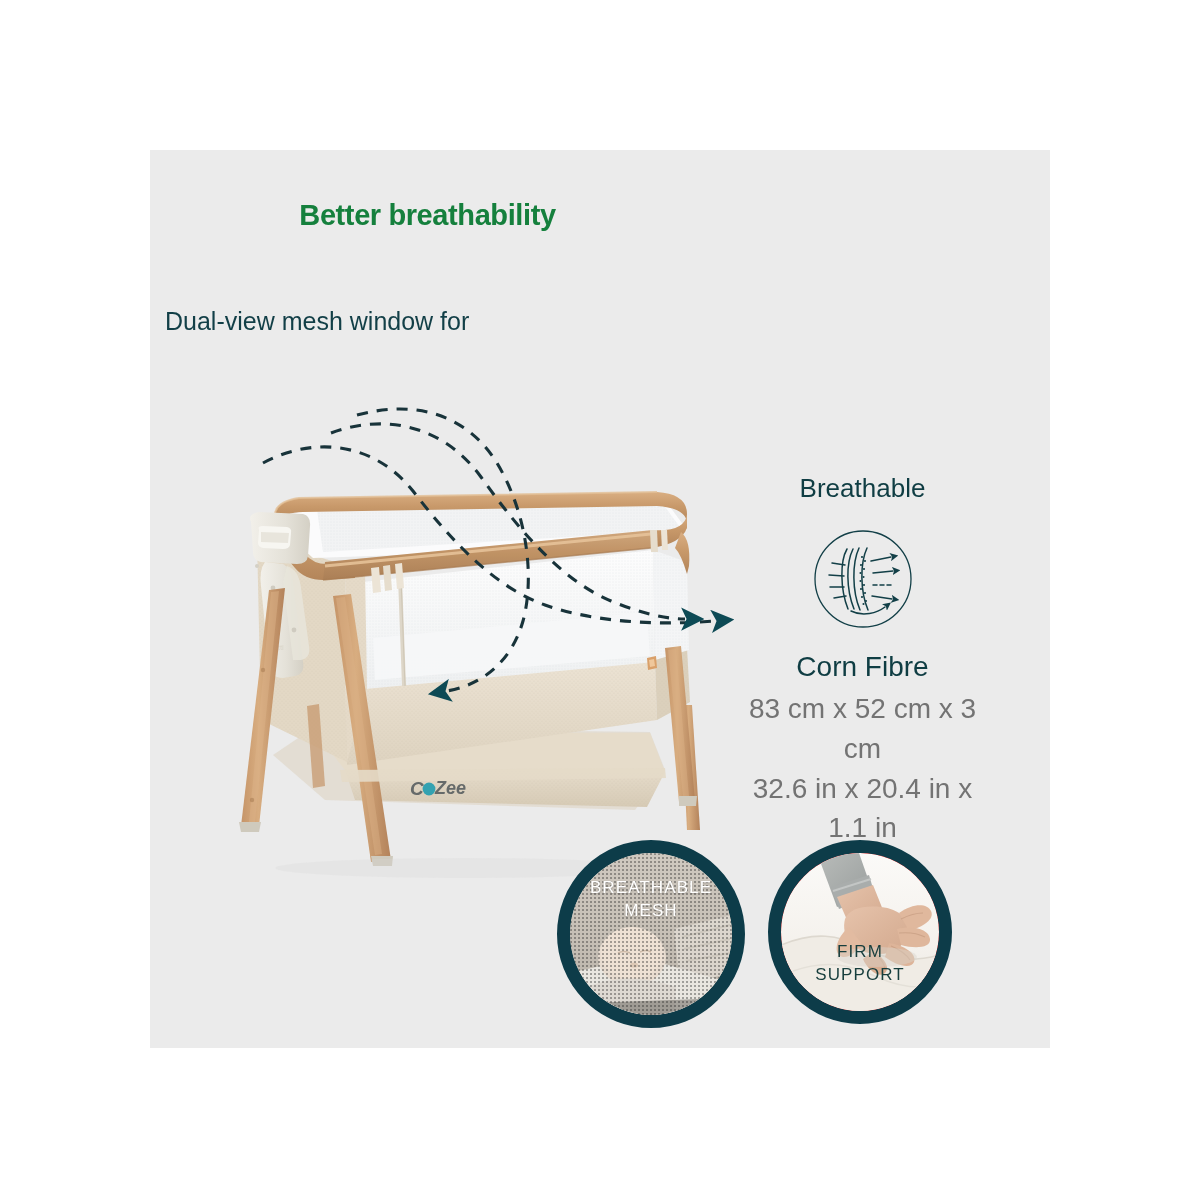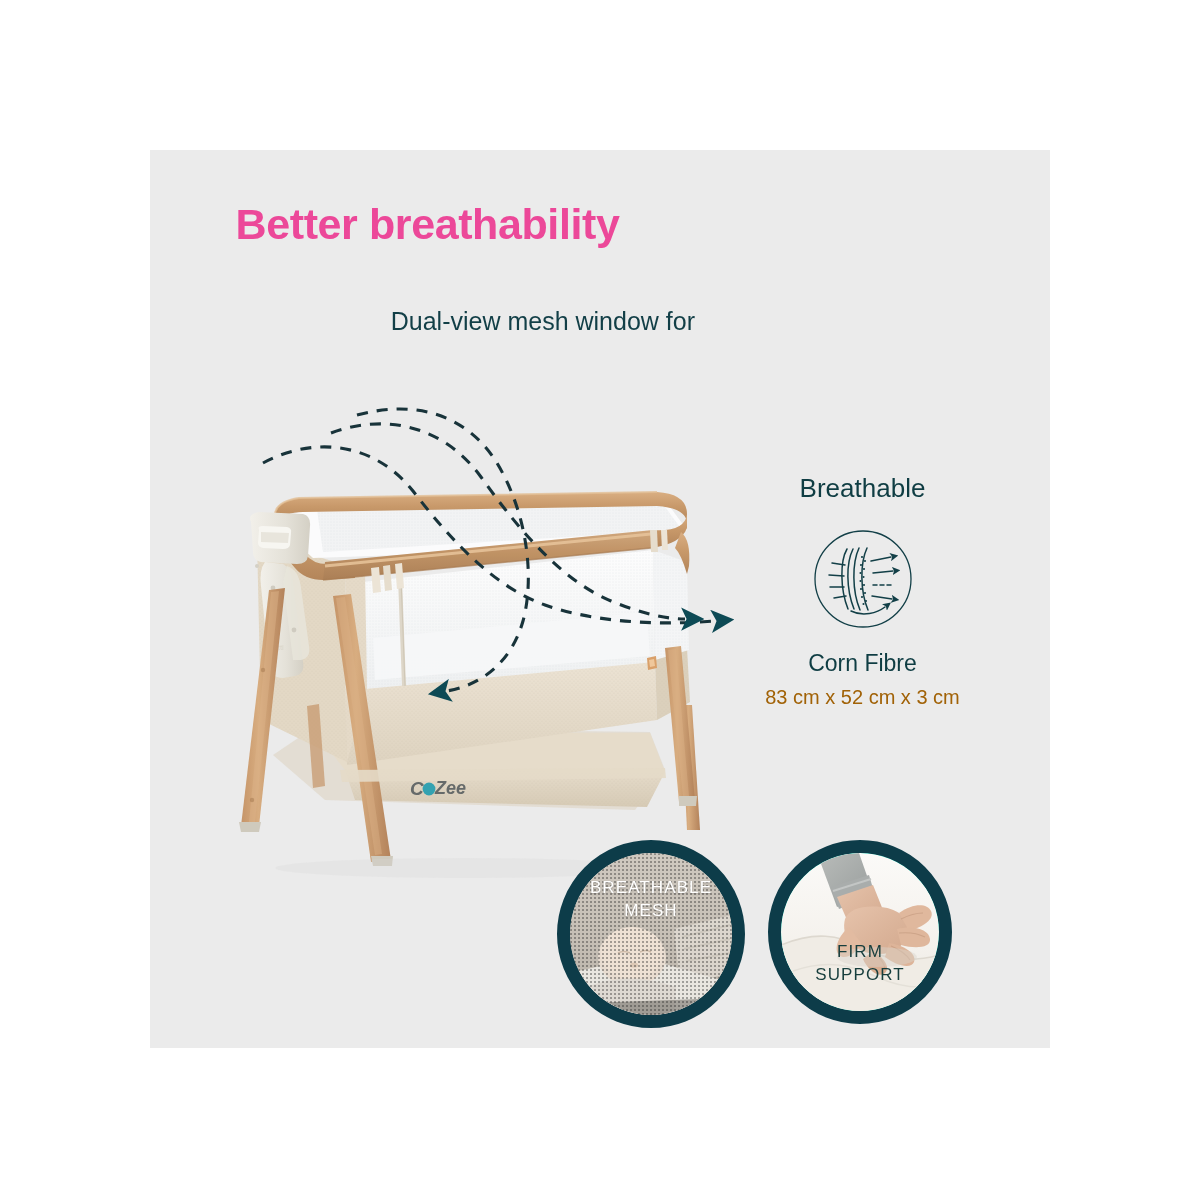--- a/index.html
+++ b/index.html
@@ -19,31 +19,31 @@
     width:900px;height:898px;
     background:#ebebeb;
   }
 
   
   .headline{
     position:absolute;
     left:175px;top:198px;
     width:505px;
     text-align:center;
-    color:#ec4899;
-    font-size:43px;
+    color:#15803d;
+    font-size:29px;
     font-weight:bold;
     line-height:1.22;
     letter-spacing:-0.4px;
   }
   .subhead{
     position:absolute;
     left:165px;top:305px;
     width:530px;
-    text-align:right;
+    text-align:left;
     color:#123f47;
     font-size:25px;
     font-weight:300;
     line-height:1.32;
   }
 
   
   .rc{
     position:absolute;
     left:735px;top:472px;
@@ -52,26 +52,26 @@
     color:#0f3d43;
   }
   .rc-title{
     font-size:26px;font-weight:400;line-height:1.28;
   }
   .rc-icon{
     width:104px;height:104px;margin:22px auto 18px auto;
     position:relative;
   }
   .rc-title2{
-    font-size:23px;font-weight:400;line-height:1.28;
+    font-size:28px;font-weight:400;line-height:1.28;
   }
   .rc-dims{
     margin-top:4px;
-    font-size:20px;font-weight:300;line-height:1.42;
-    color:#a16207;
+    font-size:28px;font-weight:300;line-height:1.42;
+    color:#737373;
   }
 
   
   .badge{
     position:absolute;
     border-radius:50%;
     overflow:hidden;
     box-sizing:border-box;
     border:13px solid #0d3c49;
     background:#d9d4cc;
@@ -87,21 +87,21 @@
     text-align:center;
     font-size:17px;
     line-height:1.35;
     letter-spacing:1.1px;
     font-weight:400;
     z-index:6;
   }
 
   #badge-mesh{left:557px;top:840px;width:188px;height:188px;}
   #badge-mesh .badge-label{top:24px;color:#ffffff;text-shadow:0 1px 2px rgba(0,0,0,.25);}
-  #badge-firm{left:768px;top:840px;width:184px;height:184px;background:#5eead4;}
+  #badge-firm{left:768px;top:840px;width:184px;height:184px;background:#ef4444;}
   #badge-firm .badge-label{bottom:24px;color:#173e3d;}
 
   
   .mesh-overlay{
     position:absolute;inset:0;
     background-image:
       radial-gradient(circle at 1px 1px, rgba(40,40,40,.38) 0.9px, rgba(0,0,0,0) 1.1px);
     background-size:4px 4px;
     z-index:5;
     pointer-events:none;
@@ -368,20 +368,21 @@
         </g>
       </svg>
     </div>
 
     <div class="rc-title2">
       <div>Corn Fibre</div>
     </div>
 
     <div class="rc-dims">
       <div>83 cm x 52 cm x 3 cm</div>
+      <div>32.6 in x 20.4 in x 1.1 in</div>
     </div>
   </div>
 
   <div class="badge" id="badge-mesh">
     <div class="badge-inner">
       <svg viewBox="0 0 162 162" width="162" height="162" preserveAspectRatio="xMidYMid slice">
         <defs>
           <linearGradient id="bgSheet" x1="0" y1="0" x2="0" y2="1">
             <stop offset="0" stop-color="#cfc9c0"></stop>
             <stop offset="0.55" stop-color="#c6bfb5"></stop>

